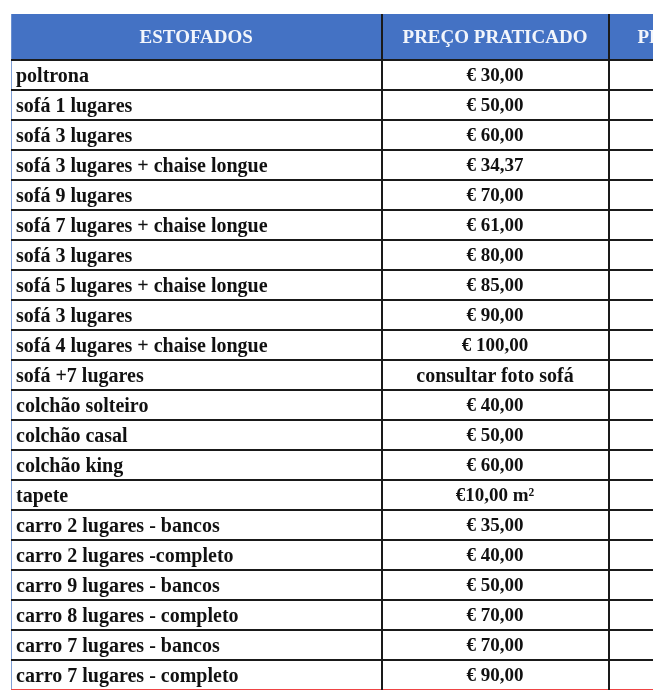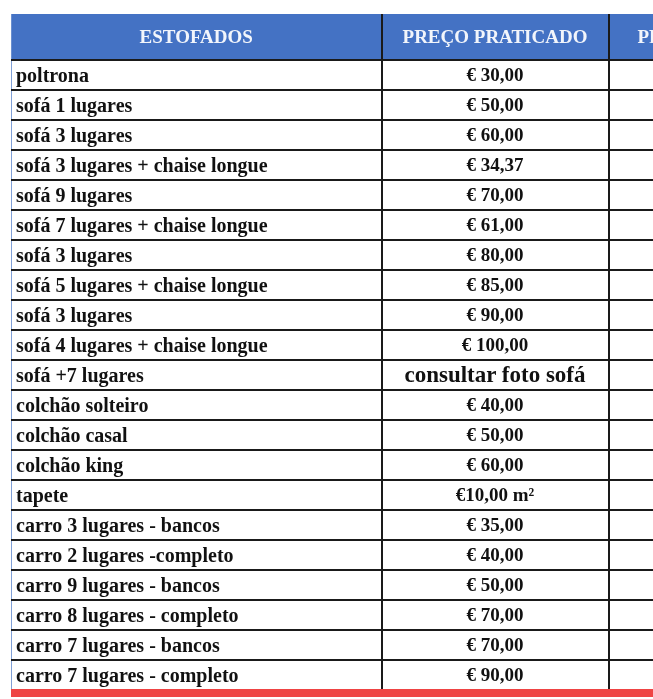--- a/index.html
+++ b/index.html
@@ -53,22 +53,22 @@
     tbody tr:first-child td { border-top: none; }
     tbody td.item {
       padding-left: 4px;
       border-left: 1.5px solid #7f9fd6;
     }
     tbody td.price {
       text-align: center;
       font-size: 19px;
       margin-left: 48px;
     }
-    tbody td.price.note { font-size: 23px; }
-    tbody tr:last-child td { border-bottom: 8px solid #ef4444; }
+    tbody td.price.note { font-size: 20px; }
+    tbody tr:last-child td { border-bottom: 1px solid #ef4444; }
   </style>
 </head>
 <body>
 
 <div class="sheet">
   <table>
     <colgroup>
       <col class="c1">
         <col class="c2">
         <col class="c3">
@@ -150,21 +150,21 @@
           <td class="item">colchão king</td>
           <td class="price">€ 60,00</td>
           <td class="extra"></td>
         </tr>
         <tr>
           <td class="item">tapete</td>
           <td class="price">€10,00 m²</td>
           <td class="extra"></td>
         </tr>
         <tr>
-          <td class="item">carro 3 lugares - bancos</td>
+          <td class="item">carro 2 lugares - bancos</td>
           <td class="price">€ 35,00</td>
           <td class="extra"></td>
         </tr>
         <tr>
           <td class="item">carro 2 lugares -completo</td>
           <td class="price">€ 40,00</td>
           <td class="extra"></td>
         </tr>
         <tr>
           <td class="item">carro 9 lugares - bancos</td>

